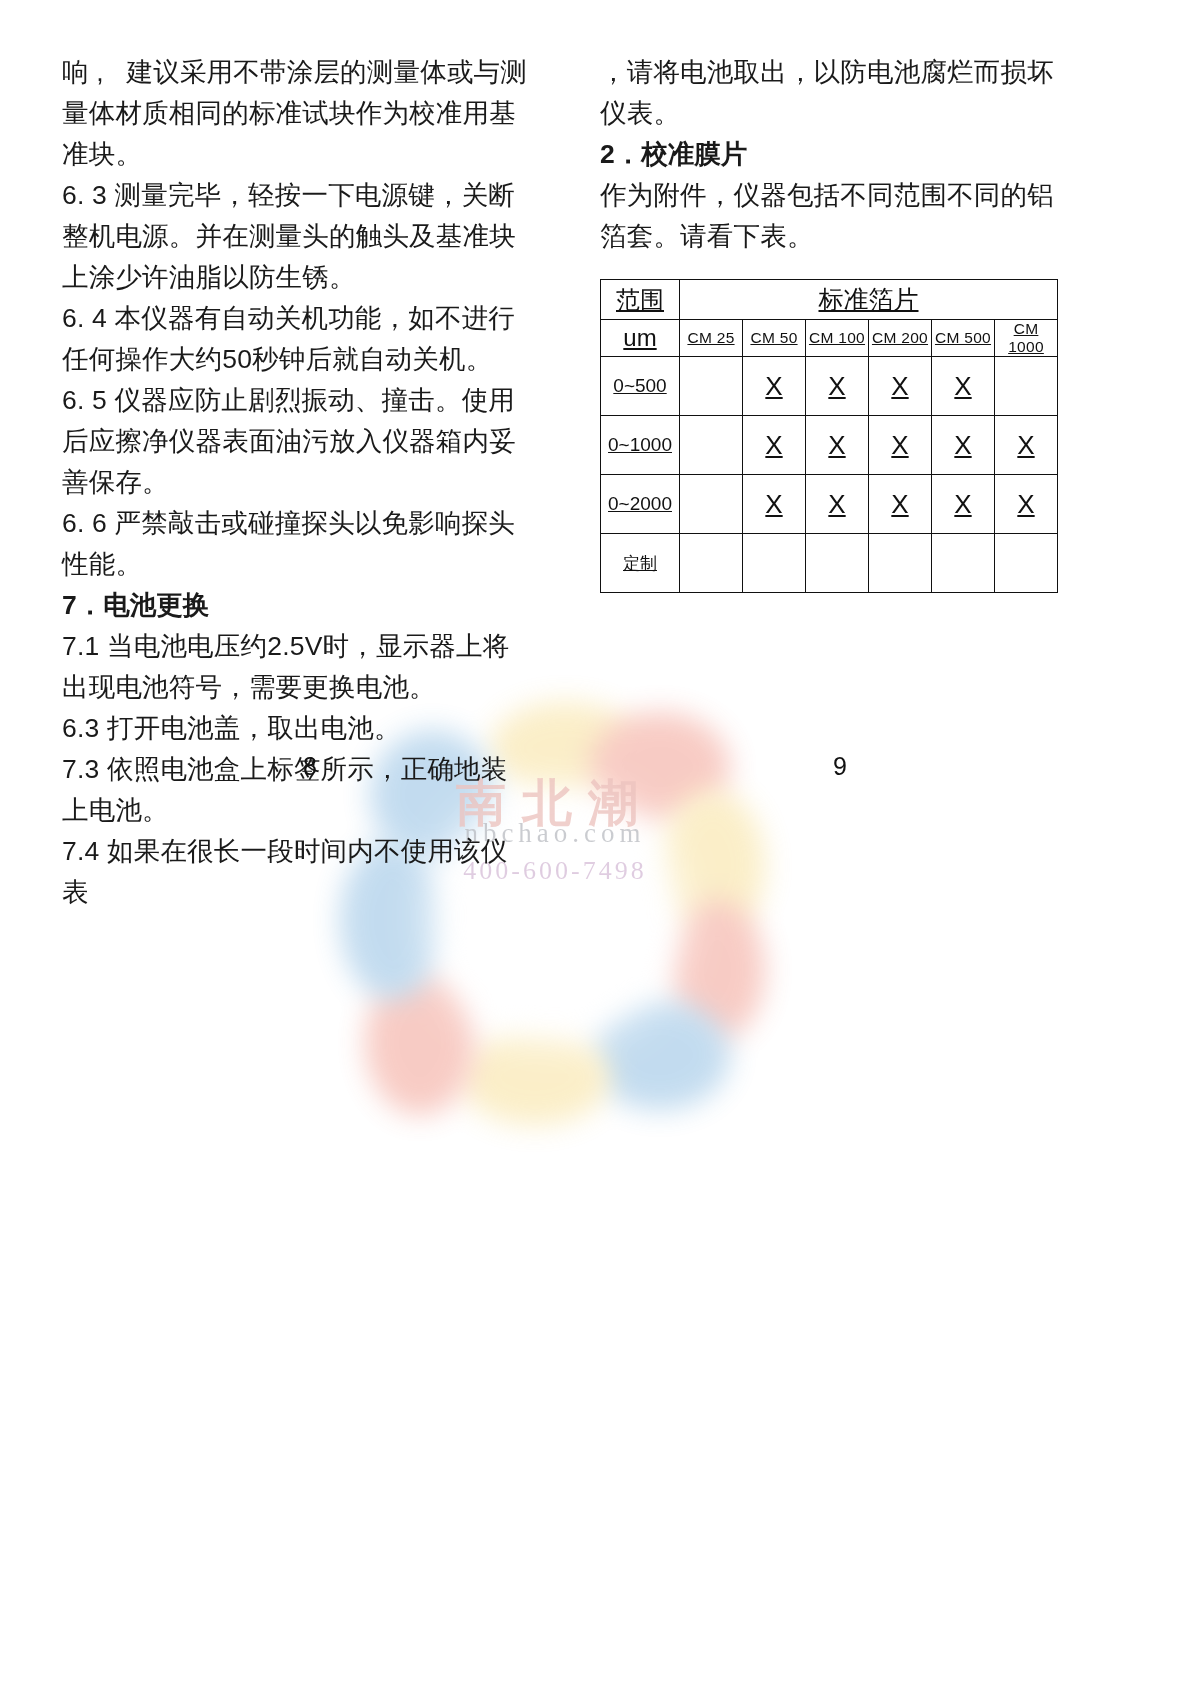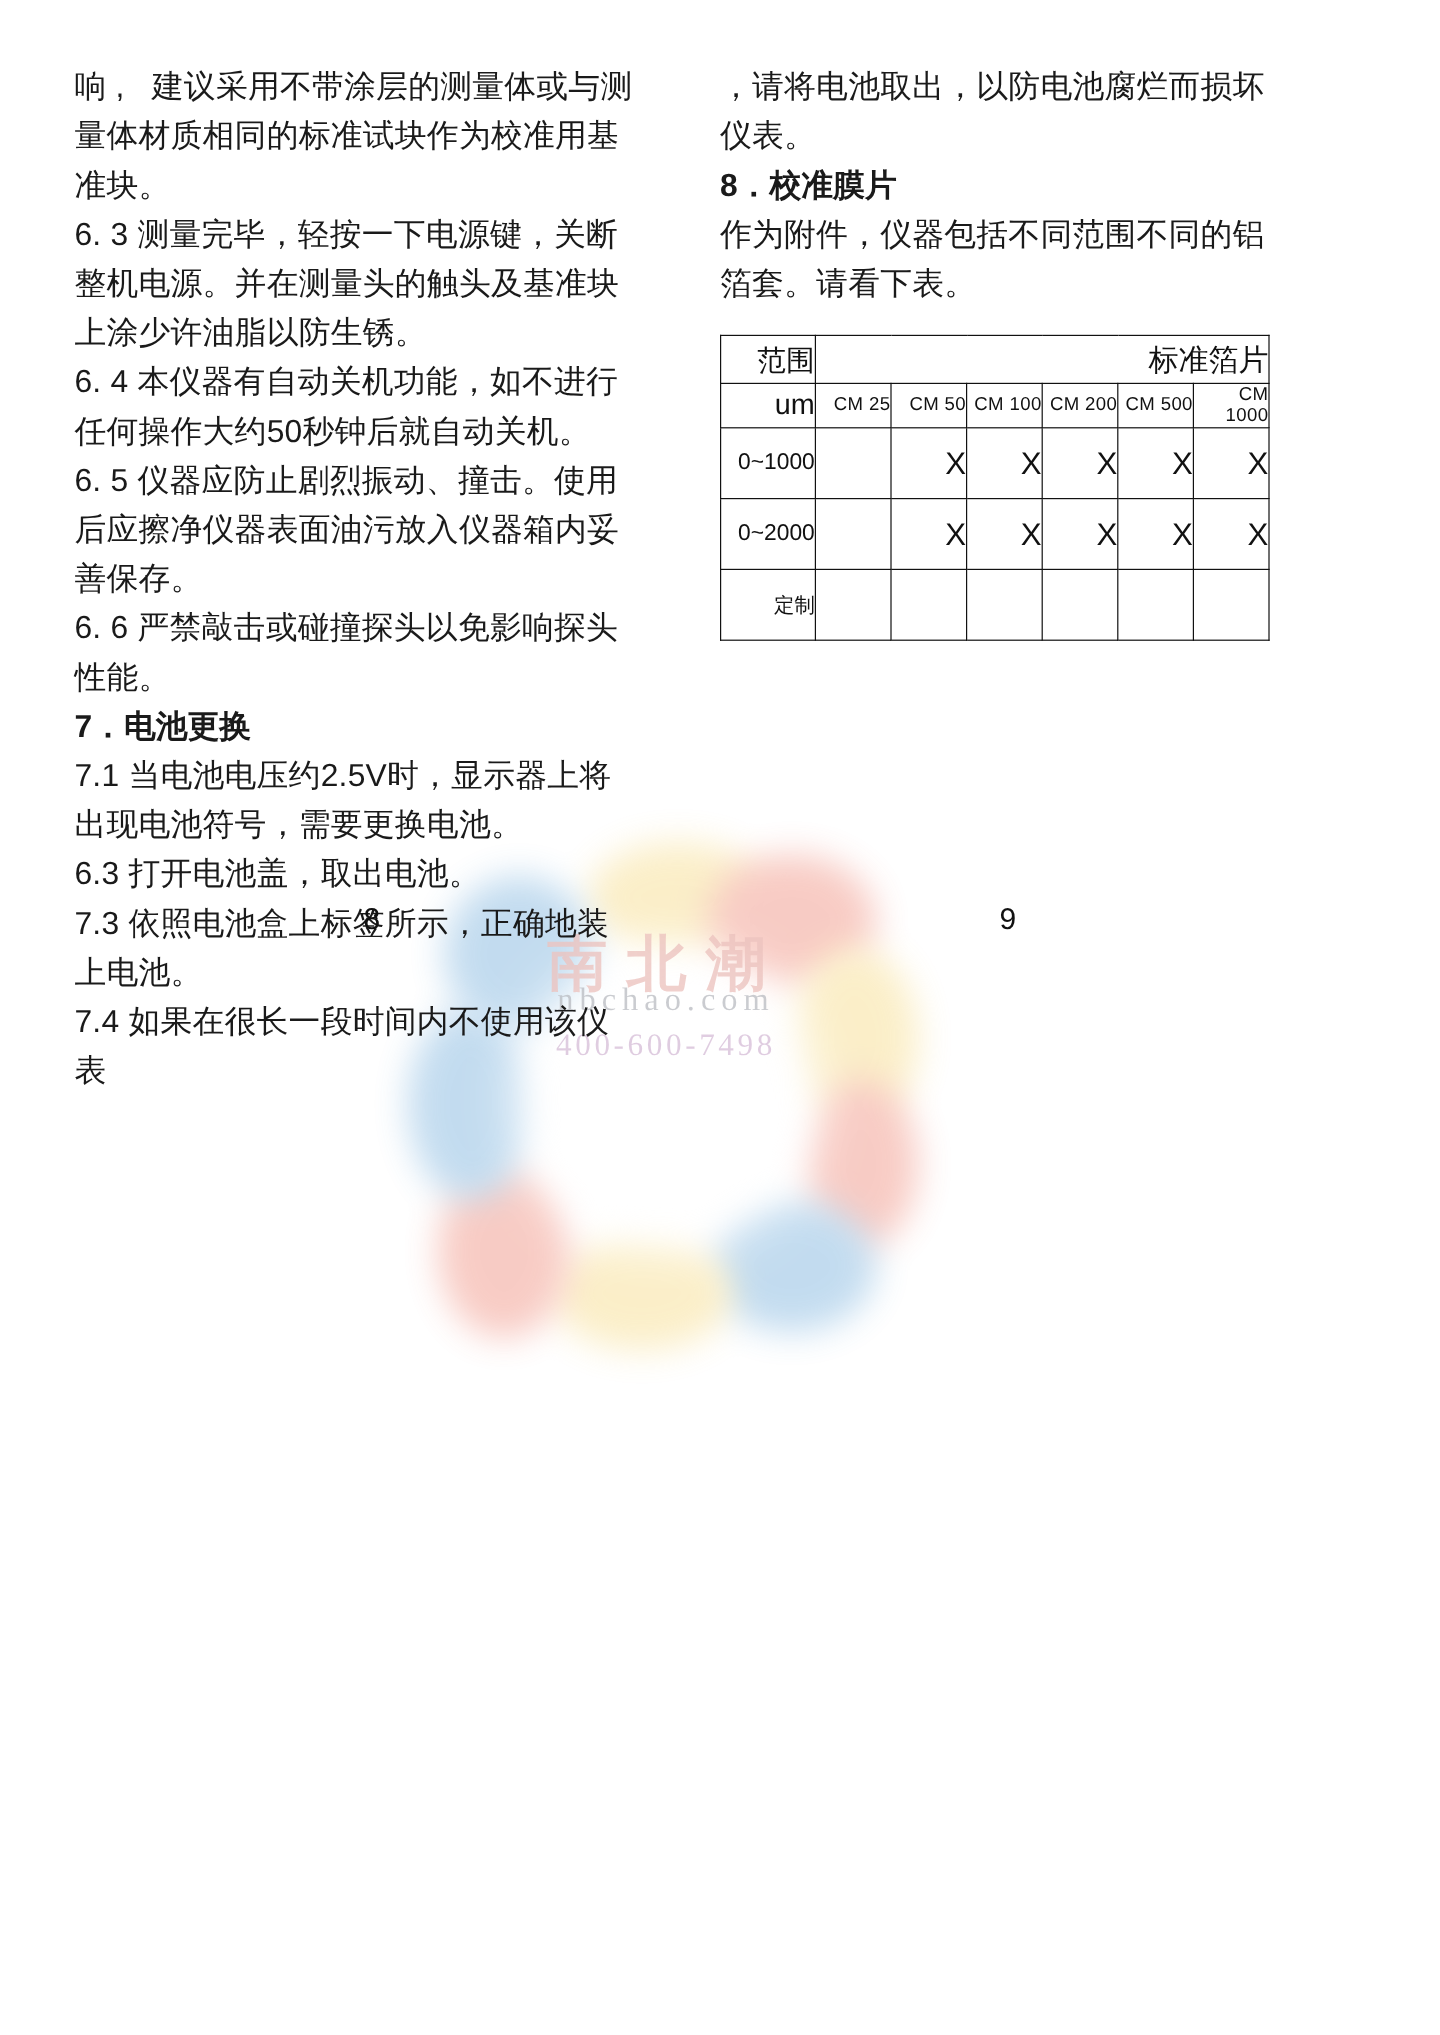--- a/index.html
+++ b/index.html
@@ -103,24 +103,25 @@
     left: 600px;
     top: 279px;
     width: 458px;
     border-collapse: collapse;
     table-layout: fixed;
     background: transparent;
   }
   .foil-table td, .foil-table th {
     border: 1.4px solid #111;
     padding: 0;
-    text-align: right;
+    text-align: center;
     vertical-align: middle;
     font-weight: 400;
     color: #111;
+    text-decoration: underline;
   }
   .th-range   { width: 78px;  height: 39px; font-size: 24px; }
   .th-unit    { width: 78px;  height: 36px; font-size: 24px; }
   .th-group   { font-size: 25px; height: 39px; }
   .th-foil    { font-size: 15.5px; height: 36px; letter-spacing: 0.3px; }
   .td-range   { font-size: 19px; text-align: left; padding-left: 5px; }
   .td-mark    { font-size: 26px; font-weight: 600; }
   .body-row td { height: 58px; }
   .td-custom  { font-size: 17px; }
 
@@ -164,21 +165,21 @@
     <p class="para">6. 6 严禁敲击或碰撞探头以免影响探头性能。</p>
     <p class="heading">7．电池更换</p>
     <p class="para">7.1 当电池电压约2.5V时，显示器上将出现电池符号，需要更换电池。</p>
     <p class="para">6.3 打开电池盖，取出电池。</p>
     <p class="para">7.3 依照电池盒上标签所示，正确地装上电池。</p>
     <p class="para">7.4 如果在很长一段时间内不使用该仪表</p>
   </div>
 
   <div class="col col-right">
     <p class="para">，请将电池取出，以防电池腐烂而损坏仪表。</p>
-    <p class="heading">8．校准膜片</p>
+    <p class="heading">2．校准膜片</p>
     <p class="para">作为附件，仪器包括不同范围不同的铝箔套。请看下表。</p>
   </div>
 
   <table class="foil-table">
     <thead>
       <tr>
         <th class="th-range">范围</th>
         <th class="th-group" colspan="6">标准箔片</th>
       </tr>
       <tr>
@@ -186,20 +187,29 @@
         <th class="th-foil">CM 25</th>
         <th class="th-foil">CM 50</th>
         <th class="th-foil">CM 100</th>
         <th class="th-foil">CM 200</th>
         <th class="th-foil">CM 500</th>
         <th class="th-foil">CM 1000</th>
       </tr>
     </thead>
     <tbody>
       <tr class="body-row">
+        <td class="td-range">0~500</td>
+        <td class="td-mark"></td>
+        <td class="td-mark">X</td>
+        <td class="td-mark">X</td>
+        <td class="td-mark">X</td>
+        <td class="td-mark">X</td>
+        <td class="td-mark"></td>
+      </tr>
+      <tr class="body-row">
         <td class="td-range">0~1000</td>
         <td class="td-mark"></td>
         <td class="td-mark">X</td>
         <td class="td-mark">X</td>
         <td class="td-mark">X</td>
         <td class="td-mark">X</td>
         <td class="td-mark">X</td>
       </tr>
       <tr class="body-row">
         <td class="td-range">0~2000</td>

